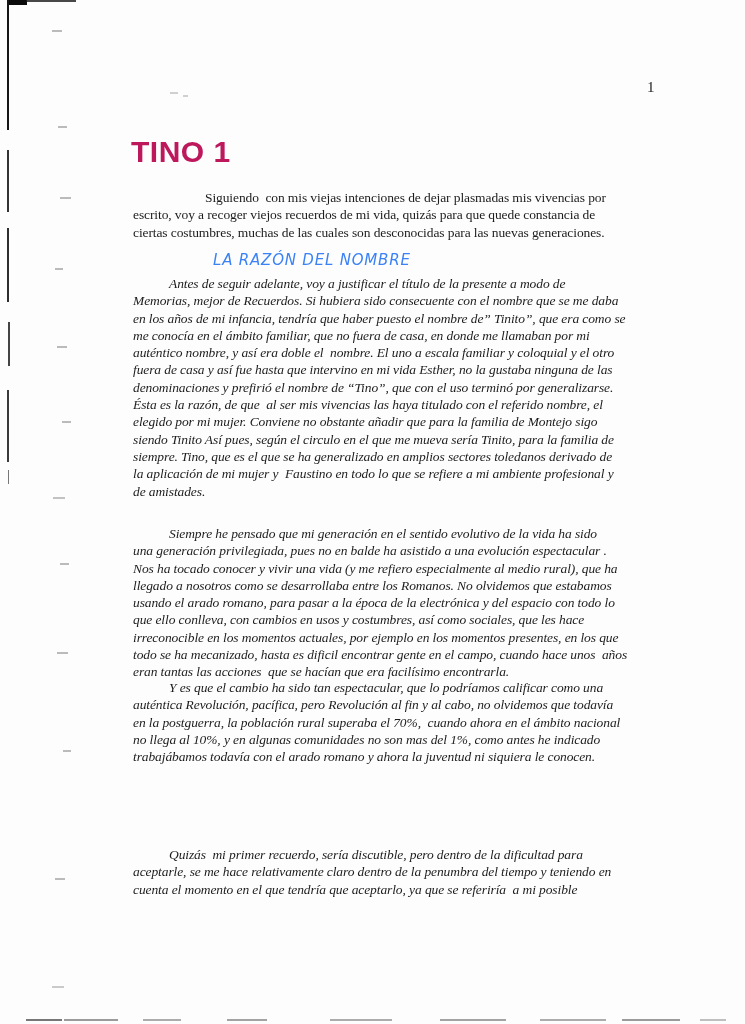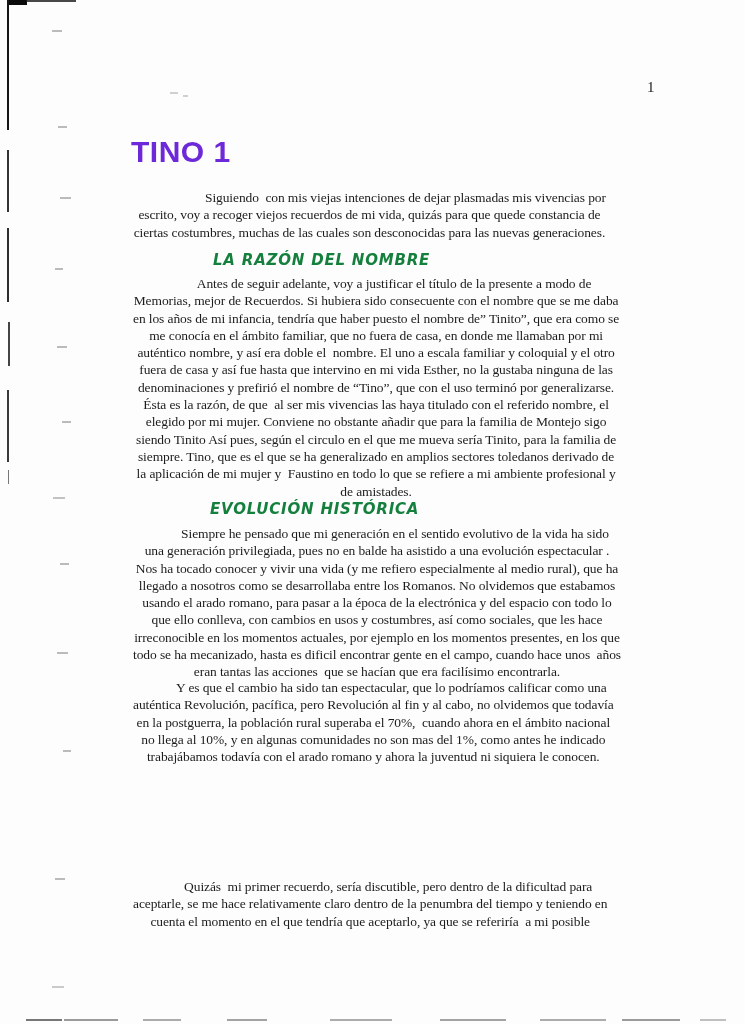--- a/index.html
+++ b/index.html
@@ -4,32 +4,32 @@
 <style>
   html,body{margin:0;padding:0;background:#ffffff;}
   .page{
     position:relative;width:745px;height:1024px;background:#fdfdfd;
     overflow:hidden;font-family:"Liberation Serif", serif;color:#1d1d1d;
   }
   .pagenum{position:absolute;left:647px;top:79px;font-size:15px;color:#222;}
   .title{
     position:absolute;left:131px;top:135px;margin:0;
     font-family:"Liberation Sans", sans-serif;font-weight:bold;
-    font-size:30px;letter-spacing:0.5px;color:#6d28d9;
+    font-size:30px;letter-spacing:0.5px;color:#be185d;
   }
   .para{
     position:absolute;left:133px;font-size:13.5px;line-height:17.3px;
-    white-space:pre;color:#1c1c1c;letter-spacing:-0.1px;text-align:center;
+    white-space:pre;color:#1c1c1c;letter-spacing:-0.1px;
   }
   .para.ind-lg{text-indent:72px;}
-  .para.ind-sm{text-indent:36px;}
+  .para.ind-sm{text-indent:36px;font-style:italic;}
   .heading{
     position:absolute;font-family:"DejaVu Sans", sans-serif;
-    font-weight:bold;font-style:italic;font-size:15px;
-    letter-spacing:0.8px;color:#15803d;white-space:nowrap;
+    font-weight:normal;font-style:italic;font-size:15px;
+    letter-spacing:0.8px;color:#3b82f6;white-space:nowrap;
   }
   
   .art{position:absolute;background:#222;}
   .corner-thick{left:8px;top:0;width:19px;height:5px;background:#0b0b0b;}
   .corner-thin{left:26px;top:0;width:50px;height:2px;background:#1a1a1a;opacity:.8;}
   .v1{left:7px;top:0;width:2px;height:130px;background:#161616;}
   .v2{left:7px;top:150px;width:2px;height:62px;background:#333;}
   .v3{left:7px;top:228px;width:2px;height:74px;background:#2e2e2e;}
   .v4{left:8px;top:322px;width:1.5px;height:44px;background:#444;}
   .v5{left:7px;top:390px;width:2px;height:72px;background:#3a3a3a;}
@@ -78,19 +78,18 @@
 
   <div class="pagenum">1</div>
 
   <h1 class="title">TINO 1</h1>
 
   <div class="para ind-lg" style="top:189px">Siguiendo  con mis viejas intenciones de dejar plasmadas mis vivencias por<br>escrito, voy a recoger viejos recuerdos de mi vida, quizás para que quede constancia de<br>ciertas costumbres, muchas de las cuales son desconocidas para las nuevas generaciones.</div>
 
   <div class="heading" style="left:213px;top:251px">LA RAZÓN DEL NOMBRE</div>
   <div class="para ind-sm" style="top:275px">Antes de seguir adelante, voy a justificar el título de la presente a modo de<br>Memorias, mejor de Recuerdos. Si hubiera sido consecuente con el nombre que se me daba<br>en los años de mi infancia, tendría que haber puesto el nombre de” Tinito”, que era como se<br>me conocía en el ámbito familiar, que no fuera de casa, en donde me llamaban por mi<br>auténtico nombre, y así era doble el  nombre. El uno a escala familiar y coloquial y el otro<br>fuera de casa y así fue hasta que intervino en mi vida Esther, no la gustaba ninguna de las<br>denominaciones y prefirió el nombre de “Tino”, que con el uso terminó por generalizarse.<br>Ésta es la razón, de que  al ser mis vivencias las haya titulado con el referido nombre, el<br>elegido por mi mujer. Conviene no obstante añadir que para la familia de Montejo sigo<br>siendo Tinito Así pues, según el circulo en el que me mueva sería Tinito, para la familia de<br>siempre. Tino, que es el que se ha generalizado en amplios sectores toledanos derivado de<br>la aplicación de mi mujer y  Faustino en todo lo que se refiere a mi ambiente profesional y<br>de amistades.</div>
 
-  <div class="heading" style="left:210px;top:500px">EVOLUCIÓN HISTÓRICA</div>
   <div class="para ind-sm" style="top:525px">Siempre he pensado que mi generación en el sentido evolutivo de la vida ha sido<br>una generación privilegiada, pues no en balde ha asistido a una evolución espectacular .<br>Nos ha tocado conocer y vivir una vida (y me refiero especialmente al medio rural), que ha<br>llegado a nosotros como se desarrollaba entre los Romanos. No olvidemos que estabamos<br>usando el arado romano, para pasar a la época de la electrónica y del espacio con todo lo<br>que ello conlleva, con cambios en usos y costumbres, así como sociales, que les hace<br>irreconocible en los momentos actuales, por ejemplo en los momentos presentes, en los que<br>todo se ha mecanizado, hasta es dificil encontrar gente en el campo, cuando hace unos  años<br>eran tantas las acciones  que se hacían que era facilísimo encontrarla.</div>
   <div class="para ind-sm" style="top:679px">Y es que el cambio ha sido tan espectacular, que lo podríamos calificar como una<br>auténtica Revolución, pacífica, pero Revolución al fin y al cabo, no olvidemos que todavía<br>en la postguerra, la población rural superaba el 70%,  cuando ahora en el ámbito nacional<br>no llega al 10%, y en algunas comunidades no son mas del 1%, como antes he indicado<br>trabajábamos todavía con el arado romano y ahora la juventud ni siquiera le conocen.</div>
 
-  <div class="para ind-sm" style="top:878px">Quizás  mi primer recuerdo, sería discutible, pero dentro de la dificultad para<br>aceptarle, se me hace relativamente claro dentro de la penumbra del tiempo y teniendo en<br>cuenta el momento en el que tendría que aceptarlo, ya que se referiría  a mi posible</div>
+  <div class="para ind-sm" style="top:846px">Quizás  mi primer recuerdo, sería discutible, pero dentro de la dificultad para<br>aceptarle, se me hace relativamente claro dentro de la penumbra del tiempo y teniendo en<br>cuenta el momento en el que tendría que aceptarlo, ya que se referiría  a mi posible</div>
 
 </div>
 
 </body></html>

